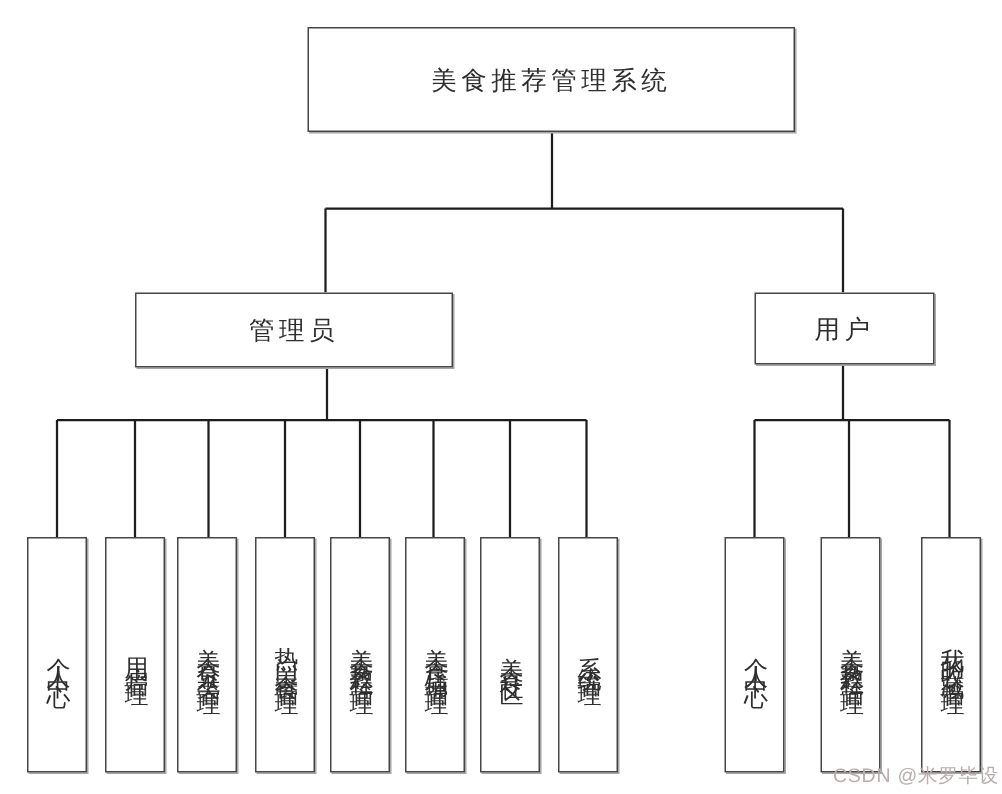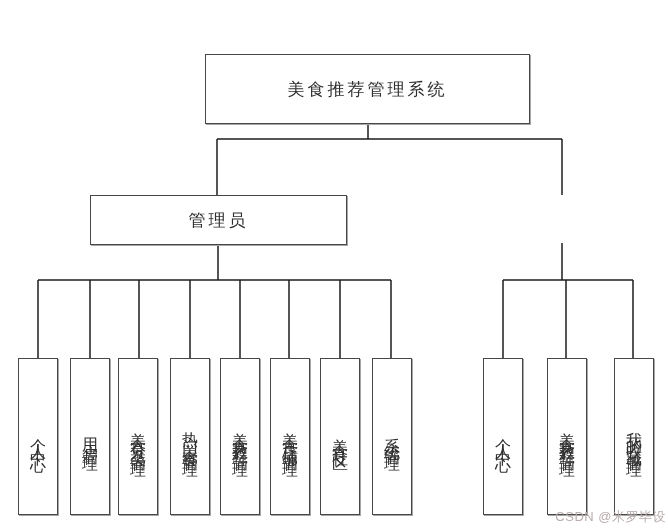--- a/index.html
+++ b/index.html
@@ -31,25 +31,24 @@
     box-shadow: 1px 1px 0 var(--shadow, #a6a6a6);
     display: flex;
     align-items: center;
     justify-content: center;
   }
   .node-root {
     left: 205px; top: 18px;
     width: 325px; height: 70px;
     font-size: 17px;
     letter-spacing: 3px;
-    margin-top: 36px;
   }
   .node-branch-admin {
     left: 90px; top: 195px;
-    width: 257px; height: 50px;
+    width: 212px; height: 50px;
     font-size: 17px;
     letter-spacing: 3px;
   }
   .node-branch-user {
     left: 503px; top: 195px;
     width: 120px; height: 48px;
     font-size: 17px;
     letter-spacing: 3px;
   }
   .leaf {
@@ -110,20 +109,23 @@
   </svg>
 
   <div class="node node-root">
     <span>美食推荐管理系统</span>
   </div>
 
   <div class="node node-branch-admin">
     <span>管理员</span>
   </div>
 
+  <div class="node node-branch-user">
+    <span>用户</span>
+  </div>
 
   <div class="node leaf" style="left:18px">
     <span class="vtext">个人中心</span>
   </div>
   <div class="node leaf" style="left:70px">
     <span class="vtext">用户管理</span>
   </div>
   <div class="node leaf" style="left:118px">
     <span class="vtext">美食分类管理</span>
   </div>

